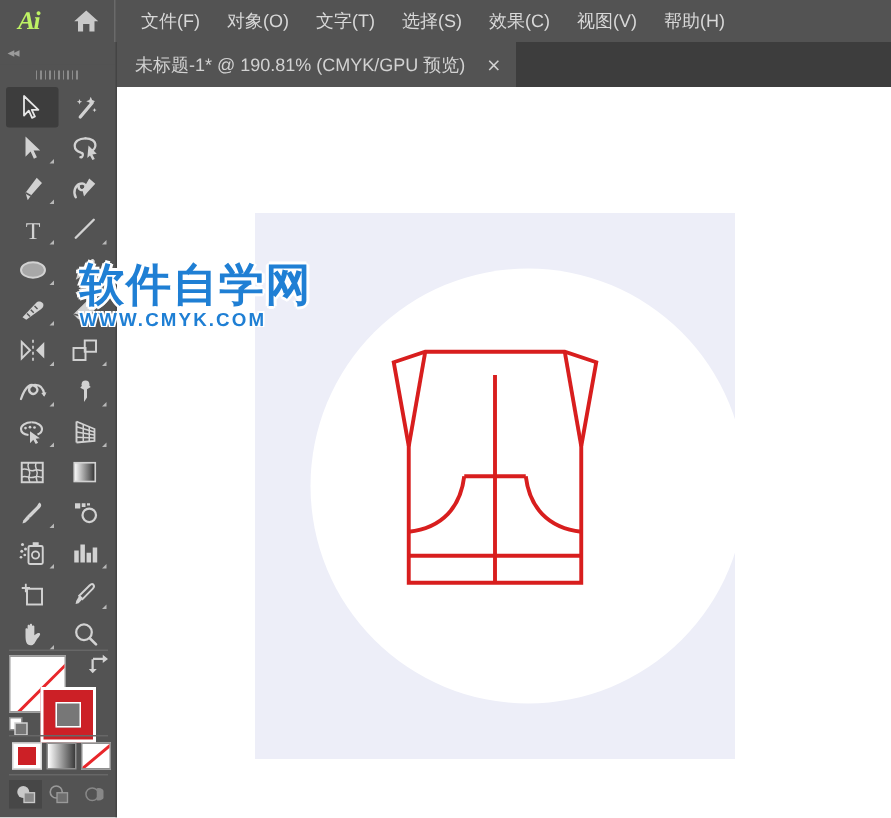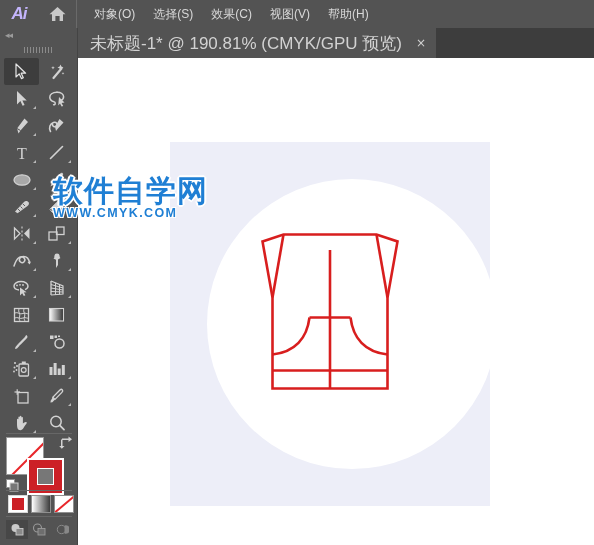--- a/index.html
+++ b/index.html
@@ -11,22 +11,22 @@
   }
   #app{position:relative;width:594px;height:545px;}
 
   
   .menubar{
     position:absolute;left:0;top:0;width:594px;height:28px;
     background:#535353;display:flex;align-items:center;
   }
   .ai-logo{
     width:38px;height:28px;display:flex;align-items:center;justify-content:center;
-    color:#c4b5fd;font-size:17px;font-weight:bold;font-style:italic;
-    font-family:Liberation Sans, sans-serif;letter-spacing:-1px;
+    color:#bef264;font-size:17px;font-weight:bold;font-style:italic;
+    font-family:Liberation Serif, serif;letter-spacing:-1px;
   }
   .home-btn{
     width:38px;height:28px;display:flex;align-items:center;justify-content:center;
     cursor:pointer;
   }
   .menu-div{width:1px;height:28px;background:#6a6a6a;}
   .menu-items{display:flex;align-items:center;height:28px;padding-left:8px;}
   .menu-item{
     color:#d8d8d8;font-size:12px;padding:0 9px;line-height:28px;cursor:default;
     white-space:nowrap;
@@ -35,21 +35,21 @@
   
   .tabbar{
     position:absolute;left:78px;top:28px;width:516px;height:30px;
     background:#3d3d3d;
   }
   .doc-tab{
     position:absolute;left:0px;top:0px;height:30px;background:#535353;
     display:flex;align-items:center;padding:0 10px 0 12px;cursor:pointer;
     box-sizing:border-box;
   }
-  .doc-tab-title{color:#d2d2d2;font-size:17px;white-space:nowrap;}
+  .doc-tab-title{color:#d2d2d2;font-size:12px;white-space:nowrap;}
   .doc-tab-close{
     color:#d2d2d2;font-size:12px;margin-left:14px;cursor:pointer;line-height:1;
     font-family:"DejaVu Sans",sans-serif;
   }
 
   
   .toolpanel{
     position:absolute;left:0;top:28px;width:78px;height:517px;background:#535353;
   }
   .tp-header{
@@ -177,21 +177,23 @@
 
   <div class="menubar">
     <div class="ai-logo">Ai</div>
     <div class="home-btn">
       <svg width="19" height="18" viewBox="0 0 19 18">
         <path d="M9.5 2 L17.5 9.2 L15 9.2 L15 16 L11.6 16 L11.6 11 L7.4 11 L7.4 16 L4 16 L4 9.2 L1.5 9.2 Z" fill="#c9c9c9"></path>
       </svg>
     </div>
     <div class="menu-div"></div>
     <div class="menu-items">
+      <div class="menu-item">文件(F)</div>
       <div class="menu-item">对象(O)</div>
+      <div class="menu-item">文字(T)</div>
       <div class="menu-item">选择(S)</div>
       <div class="menu-item">效果(C)</div>
       <div class="menu-item">视图(V)</div>
       <div class="menu-item">帮助(H)</div>
     </div>
   </div>
 
   <div class="tabbar">
     <div class="doc-tab">
       <span class="doc-tab-title">未标题-1* @ 190.81% (CMYK/GPU 预览)</span>

